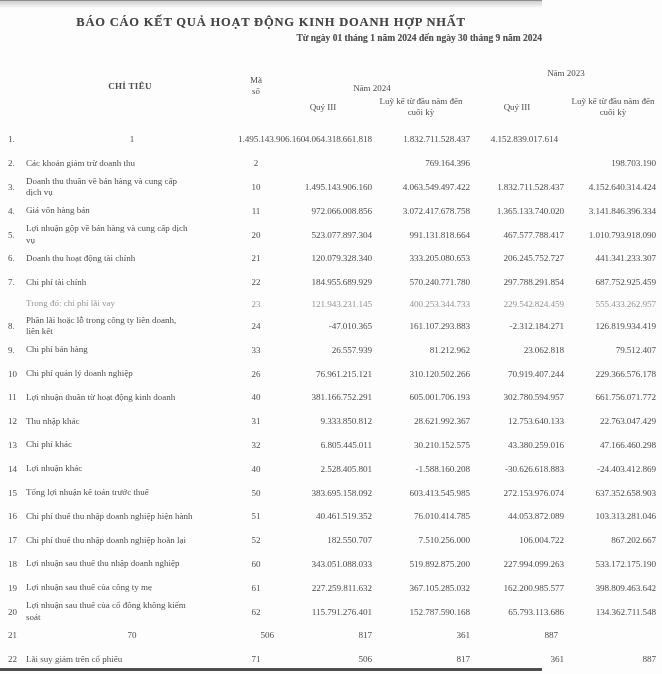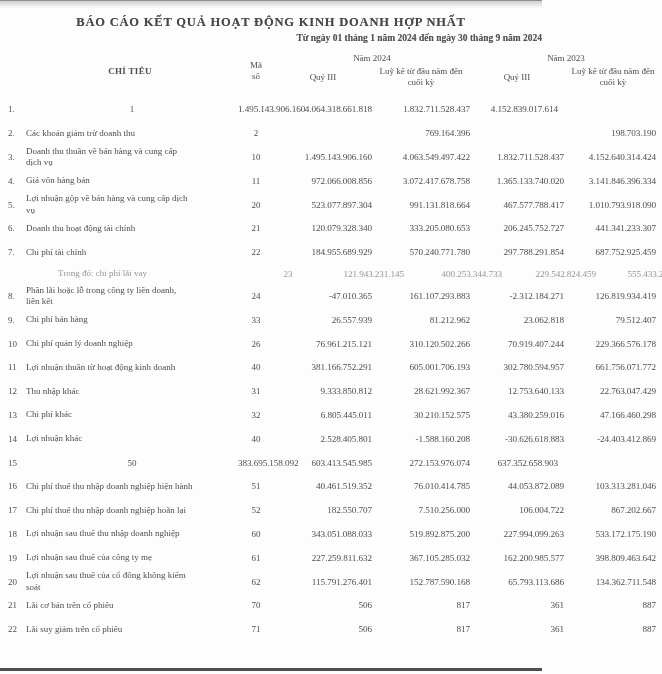--- a/index.html
+++ b/index.html
@@ -28,27 +28,27 @@
   .grid{
     display:grid;
     grid-template-columns:26px 212px 36px 98px 98px 94px 98px;
     box-sizing:border-box;
   }
   .thead{margin-top:10px;font-size:9px;color:#4e4e4e;}
   .thead .cell{display:flex;align-items:center;justify-content:center;text-align:center;}
   .h-chitieu{grid-row:1/3;grid-column:1/3;font-weight:bold;letter-spacing:.3px;padding-left:22px;}
   .h-maso{grid-row:1/3;grid-column:3;}
   .h-maso span{display:inline-block;max-width:20px;line-height:1.25;}
-  .h-y2024{grid-row:1;grid-column:4/6;padding-bottom:3px;}
+  .h-y2024{grid-row:1;grid-column:4/6;padding-bottom:3px;margin-top:30px;}
   .h-y2023{grid-row:1;grid-column:6/8;padding-bottom:3px;}
   .h-sub{grid-row:2;line-height:1.25;}
   .h-cum span{display:inline-block;max-width:86px;}
   .tbody{margin-top:9px;}
   .row{align-items:center;min-height:23.8px;}
-  .row.sub{min-height:20px;color:#959595;margin-left:32px;}
+  .row.sub{min-height:20px;color:#959595;}
   .row .no{padding-left:8px;font-size:9px;}
   .row .label{
     font-size:9px;line-height:1.25;white-space:pre-line;
     padding-right:4px;
   }
   .row .code{text-align:center;font-size:9px;}
   .row .v{
     text-align:right;font-size:9.2px;
     font-family:"Liberation Serif","DejaVu Serif",serif;
     letter-spacing:-.1px;
@@ -218,20 +218,21 @@
       <span class="no">14</span>
       <span class="label">Lợi nhuận khác</span>
       <span class="code">40</span>
       <span class="v v1">2.528.405.801</span>
       <span class="v v2">-1.588.160.208</span>
       <span class="v v3">-30.626.618.883</span>
       <span class="v v4">-24.403.412.869</span>
     </div>
       <div class="row grid">
       <span class="no">15</span>
+      <span class="label">Tổng lợi nhuận kế toán trước thuế</span>
       <span class="code">50</span>
       <span class="v v1">383.695.158.092</span>
       <span class="v v2">603.413.545.985</span>
       <span class="v v3">272.153.976.074</span>
       <span class="v v4">637.352.658.903</span>
     </div>
       <div class="row grid">
       <span class="no">16</span>
       <span class="label">Chi phí thuế thu nhập doanh nghiệp hiện hành</span>
       <span class="code">51</span>
@@ -272,21 +273,20 @@
       <span class="label">Lợi nhuận sau thuế của cổ đông không kiểm
 soát</span>
       <span class="code">62</span>
       <span class="v v1">115.791.276.401</span>
       <span class="v v2">152.787.590.168</span>
       <span class="v v3">65.793.113.686</span>
       <span class="v v4">134.362.711.548</span>
     </div>
       <div class="row grid">
       <span class="no">21</span>
-      <span class="label">Lãi cơ bản trên cổ phiếu</span>
       <span class="code">70</span>
       <span class="v v1">506</span>
       <span class="v v2">817</span>
       <span class="v v3">361</span>
       <span class="v v4">887</span>
     </div>
       <div class="row grid">
       <span class="no">22</span>
       <span class="label">Lãi suy giảm trên cổ phiếu</span>
       <span class="code">71</span>

